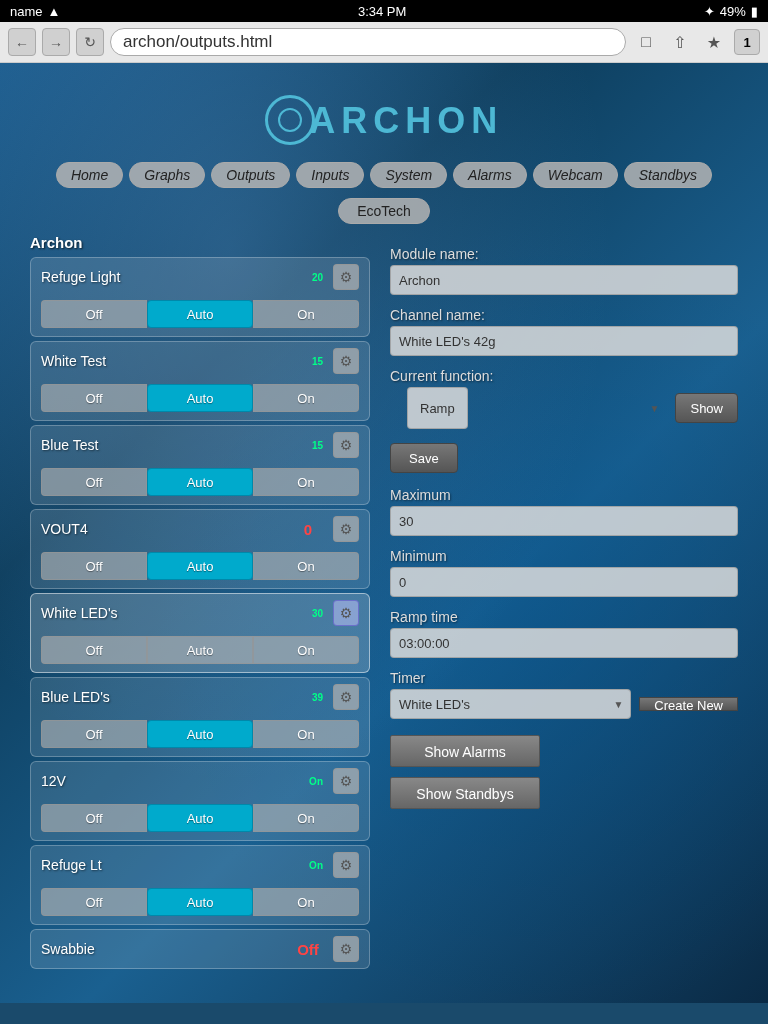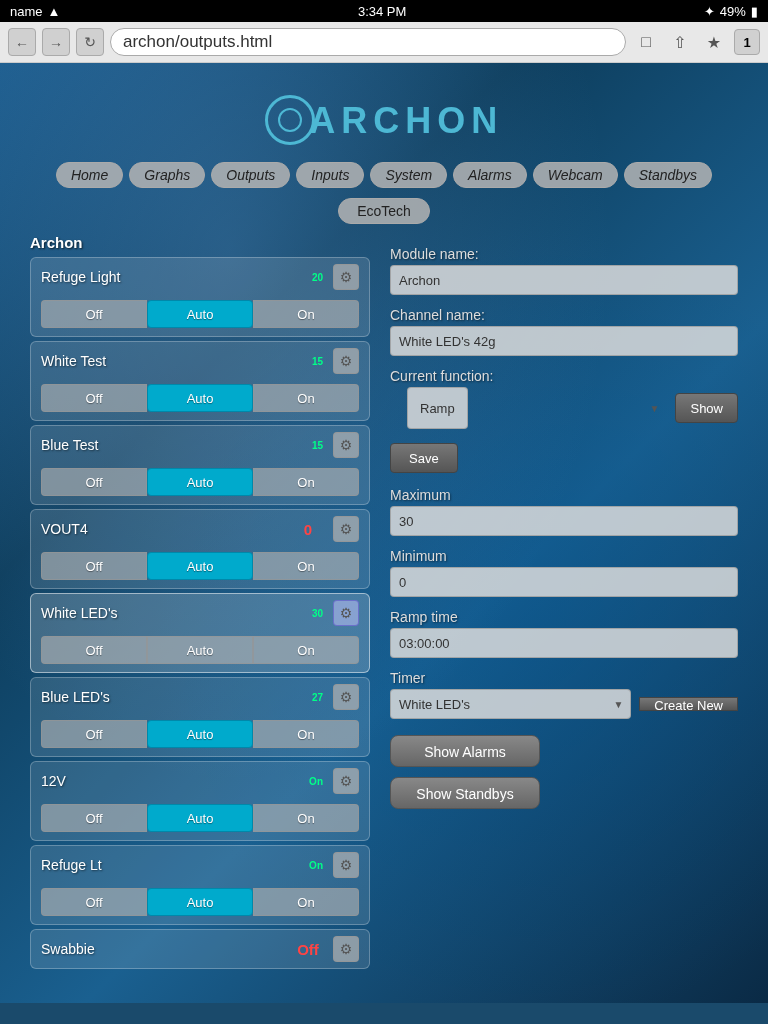--- a/index.html
+++ b/index.html
@@ -382,21 +382,21 @@
       padding: 0 14px;
       cursor: pointer;
     }
 
     .action-btn {
       display: block;
       width: 150px;
       height: 32px;
       background: linear-gradient(to bottom, #888, #666);
       border: 1px solid #555;
-      border-radius: 8px;
+      border-radius: 2px;
       color: #fff;
       font-size: 14px;
       cursor: pointer;
       margin-bottom: 10px;
       text-align: center;
       line-height: 32px;
     }
   </style>
 </head>
 <body>
@@ -516,21 +516,21 @@
         <div class="control-row">
           <button class="ctrl-btn">Off</button>
           <button class="ctrl-btn">Auto</button>
           <button class="ctrl-btn">On</button>
         </div>
       </div>
 
       <div class="output-card">
         <div class="output-row">
           <span class="output-name">Blue LED's</span>
-          <span class="output-value-green">27</span>
+          <span class="output-value-green">39</span>
           <div class="gear-btn">⚙</div>
         </div>
         <div class="control-row">
           <button class="ctrl-btn">Off</button>
           <button class="ctrl-btn active-auto">Auto</button>
           <button class="ctrl-btn">On</button>
         </div>
       </div>
 
 

